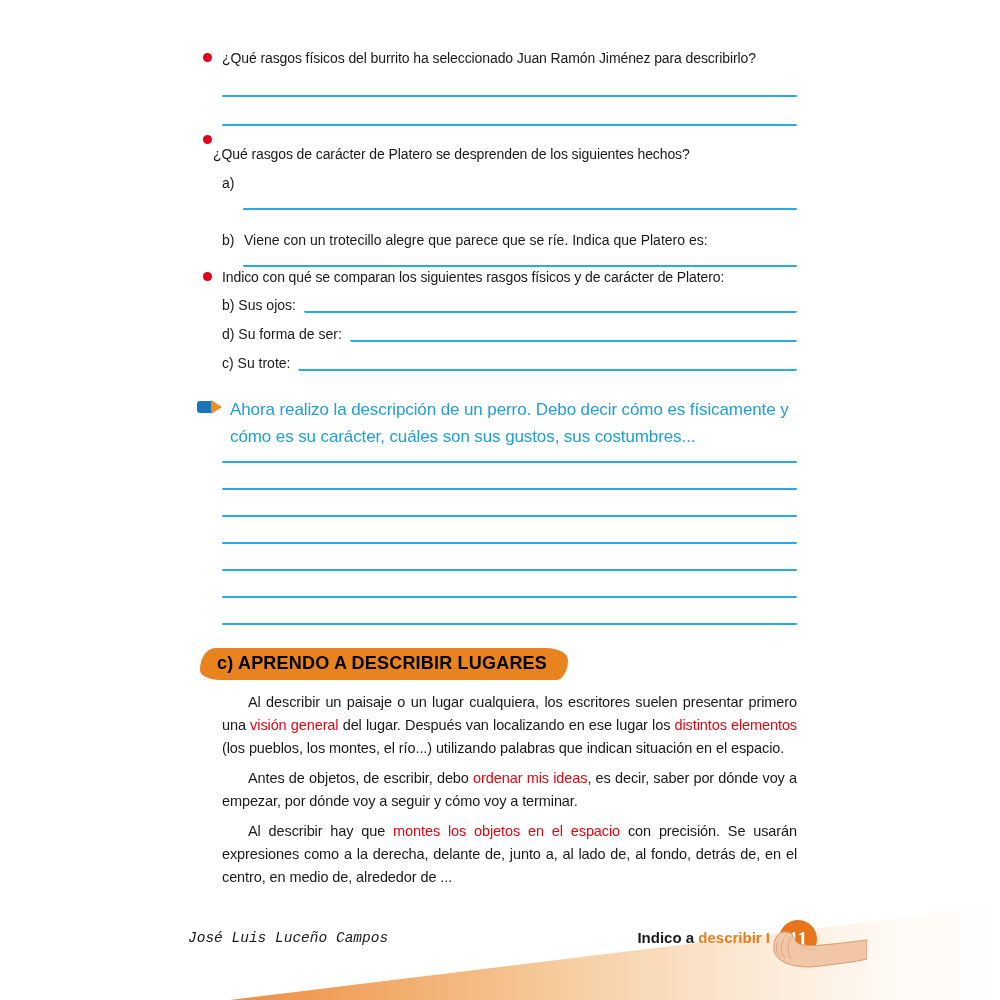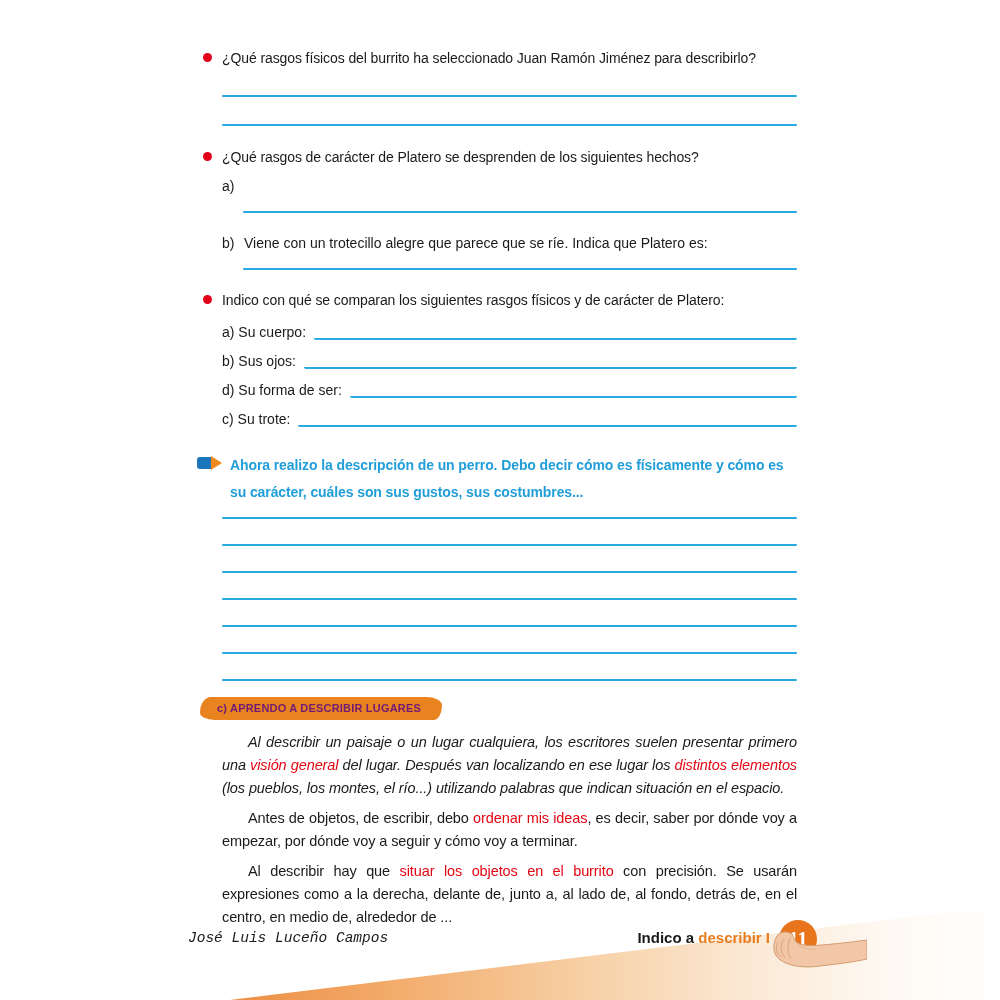--- a/index.html
+++ b/index.html
@@ -47,36 +47,36 @@
   .sub-row{display:flex;margin-left:19px;font-size:14px;line-height:20px;}
   .sub-label{flex:0 0 22px;}
 
   .cmp-row{display:flex;margin-left:19px;margin-top:8px;font-size:14px;line-height:21px;}
   .cmp-fill{flex:1;border-bottom:2px solid var(--blue);margin:0 0 3px 8px;border-radius:2px;}
 
   .activity{display:flex;align-items:flex-start;margin-top:22px;}
   .marker-icon{display:flex;align-items:center;margin-left:-6px;margin-top:4px;flex:0 0 auto;}
   .marker-rect{width:14px;height:12px;background:#1B75BB;border-radius:3px 0 0 3px;}
   .marker-tip{width:0;height:0;border-top:7px solid transparent;border-bottom:7px solid transparent;border-left:11px solid #F18A1E;}
-  .activity-text{margin-left:8px;color:var(--cyan-text);font-size:14px;line-height:27px;font-weight:bold;letter-spacing:-0.1px;}
+  .activity-text{margin-left:8px;color:var(--cyan-text);font-size:17px;line-height:27px;font-weight:normal;letter-spacing:-0.1px;}
 
   .writing .answer-line{margin-top:25px;}
   .writing .answer-line:first-child{margin-top:11px;}
 
   .badge{
-    display:inline-block;margin-top:16px;margin-left:-3px;
-    background:var(--orange);color:#701a75;
-    font-size:11px;font-weight:bold;letter-spacing:0.2px;
+    display:inline-block;margin-top:23px;margin-left:-3px;
+    background:var(--orange);color:#000000;
+    font-size:18px;font-weight:bold;letter-spacing:0.2px;
     padding:5px 21px 6px 17px;
     border-radius:18px 26px 14px 24px / 26px 14px 24px 12px;
   }
 
   .para{margin-left:19px;width:575px;text-align:justify;text-indent:26px;
         font-size:14.5px;line-height:23px;letter-spacing:-0.1px;}
-  .para.first{margin-top:11px;font-style:italic;}
+  .para.first{margin-top:11px;}
   .para + .para{margin-top:7px;}
   .c-red{color:var(--red-text);}
 
   .footer-author{
     position:absolute;left:188px;top:930px;z-index:4;
     font-style:italic;font-size:14.5px;color:var(--ink);font-family:Liberation Mono, monospace;
   }
   .footer-series{
     position:absolute;left:600px;top:929px;width:170px;text-align:right;z-index:4;
     font-size:15px;font-weight:bold;color:var(--ink);
@@ -99,41 +99,37 @@
 
   <div class="main">
 
     <div class="q-row">
       <div class="bullet"></div>
       <div class="q-text">¿Qué rasgos físicos del burrito ha seleccionado Juan Ramón Jiménez para describirlo?</div>
     </div>
     <div class="answer-line full" style="margin-top:27px;"></div>
     <div class="answer-line full" style="margin-top:27px;"></div>
 
-    <div class="q-row" style="margin-top:21px;">
+    <div class="q-row" style="margin-top:4px;flex-direction:column;">
       <div class="bullet"></div>
       <div class="q-text">¿Qué rasgos de carácter de Platero se desprenden de los siguientes hechos?</div>
     </div>
     <div class="sub-row" style="margin-top:9px;">
       <div class="sub-label">a)</div>
     </div>
     <div class="answer-line sub" style="margin-top:15px;"></div>
     <div class="sub-row" style="margin-top:20px;">
       <div class="sub-label">b)</div>
       <div>Viene con un trotecillo alegre que parece que se ríe. Indica que Platero es:</div>
     </div>
     <div class="answer-line sub" style="margin-top:15px;"></div>
 
-    <div class="q-row" style="margin-top:20px;">
+    <div class="q-row" style="">
       <div class="bullet"></div>
       <div class="q-text">Indico con qué se comparan los siguientes rasgos físicos y de carácter de Platero:</div>
-    </div>
-    <div class="cmp-row" style="margin-top:12px;">
-      <span>a) Su cuerpo:</span>
-      <span class="cmp-fill"></span>
     </div>
     <div class="cmp-row">
       <span>b) Sus ojos:</span>
       <span class="cmp-fill"></span>
     </div>
     <div class="cmp-row">
       <span>d) Su forma de ser:</span>
       <span class="cmp-fill"></span>
     </div>
     <div class="cmp-row">
@@ -160,21 +156,21 @@
     </div>
 
     <div>
       <span class="badge">
         <span>c) APRENDO A DESCRIBIR LUGARES</span>
       </span>
     </div>
 
     <div class="para first"><span>Al describir un paisaje o un lugar cualquiera, los escritores suelen presentar primero una </span><span class="c-red">visión general</span><span> del lugar. Después van localizando en ese lugar los </span><span class="c-red">distintos elementos</span><span> (los pueblos, los montes, el río...) utilizando palabras que indican situación en el espacio.</span></div>
     <div class="para"><span>Antes de objetos, de escribir, debo </span><span class="c-red">ordenar mis ideas</span><span>, es decir, saber por dónde voy a empezar, por dónde voy a seguir y cómo voy a terminar.</span></div>
-    <div class="para"><span>Al describir hay que </span><span class="c-red">situar los objetos en el burrito</span><span> con precisión. Se usarán expresiones como a la derecha, delante de, junto a, al lado de, al fondo, detrás de, en el centro, en medio de, alrededor de ...</span></div>
+    <div class="para"><span>Al describir hay que </span><span class="c-red">montes los objetos en el espacio</span><span> con precisión. Se usarán expresiones como a la derecha, delante de, junto a, al lado de, al fondo, detrás de, en el centro, en medio de, alrededor de ...</span></div>
 
   </div>
 
   <div class="footer-author">José Luis Luceño Campos</div>
   <div class="footer-series">
     <span>Indico a </span><span class="series-title">describir I</span>
   </div>
   <div class="page-badge">
     <span>11</span>
   </div>

